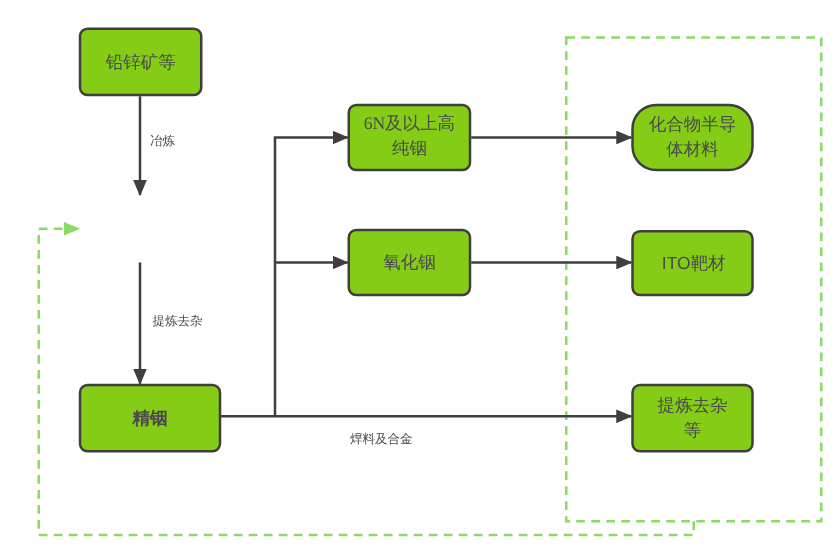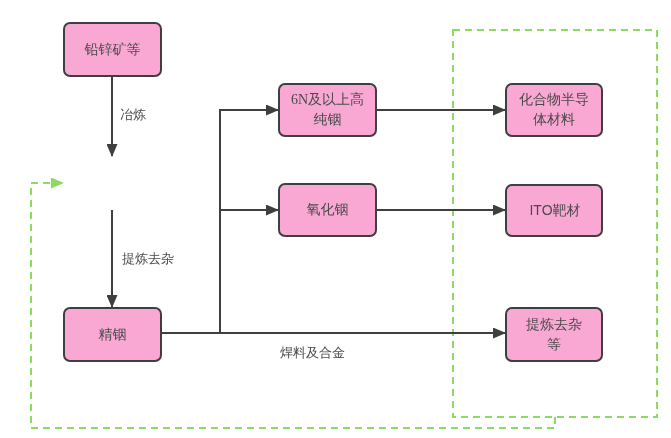--- a/index.html
+++ b/index.html
@@ -15,27 +15,27 @@
     font-family:"Liberation Sans","DejaVu Sans",sans-serif;
     overflow:hidden;
   }
   .wires{position:absolute;left:0;top:0;width:671px;height:438px;}
   .edge{stroke:var(--arrow);stroke-width:2;fill:none;}
   .arrowhead{fill:var(--arrow);}
   .green-dash{stroke:var(--green);stroke-width:2;fill:none;stroke-dasharray:7 5;}
   .green-head{fill:var(--green);}
   .node{
     position:absolute;box-sizing:border-box;
-    border:2px solid var(--box-border);border-radius:7px;background:#f9a8d4;
+    border:2px solid var(--box-border);border-radius:7px;background:#84cc16;
     display:flex;align-items:center;justify-content:center;
     text-align:center;font-size:14px;color:var(--text);
     line-height:1.4;padding:2px 8px;white-space:pre-line;
   }
   .edge-label{
-    position:absolute;font-size:13px;color:var(--text);white-space:nowrap;
+    position:absolute;font-size:10px;color:var(--text);white-space:nowrap;
   }
 </style>
 </head>
 <body>
 
 <div class="canvas">
 
   <svg class="wires" viewBox="0 0 671 438" xmlns="http://www.w3.org/2000/svg">
     <defs>
       <marker id="ah" markerWidth="13" markerHeight="11" refX="12" refY="5.5" orient="auto" markerUnits="userSpaceOnUse">
@@ -59,28 +59,28 @@
     <path d="M220,333 L220,110 L278,110" class="edge" marker-end="url(#ah)"></path>
     <line x1="220" y1="210" x2="278" y2="210" class="edge" marker-end="url(#ah)"></line>
 
     <line x1="377" y1="110" x2="505" y2="110" class="edge" marker-end="url(#ah)"></line>
     <line x1="377" y1="210" x2="505" y2="210" class="edge" marker-end="url(#ah)"></line>
   </svg>
 
   <div class="node" style="left:63px;top:22px;width:99px;height:55px;">铅锌矿等</div>
 
 
-  <div class="node" style="left:63px;top:307px;width:99px;height:55px;">精铟</div>
+  <div class="node" style="left:63px;top:307px;width:114px;height:55px;font-weight:bold;">精铟</div>
 
   <div class="node" style="left:278px;top:83px;width:99px;height:54px;font-family:Liberation Serif, serif;">6N及以上高
 纯铟</div>
 
   <div class="node" style="left:278px;top:183px;width:99px;height:54px;">氧化铟</div>
 
-  <div class="node" style="left:505px;top:83px;width:98px;height:54px;">化合物半导
+  <div class="node" style="left:505px;top:83px;width:98px;height:54px;border-radius:20px;">化合物半导
 体材料</div>
 
   <div class="node" style="left:505px;top:184px;width:98px;height:53px;padding-left:10px;">ITO靶材</div>
 
   <div class="node" style="left:505px;top:307px;width:98px;height:55px;">提炼去杂
 等</div>
 
   <span class="edge-label" style="left:120px;top:106px;">冶炼</span>
 
   <span class="edge-label" style="left:122px;top:250px;">提炼去杂</span>

